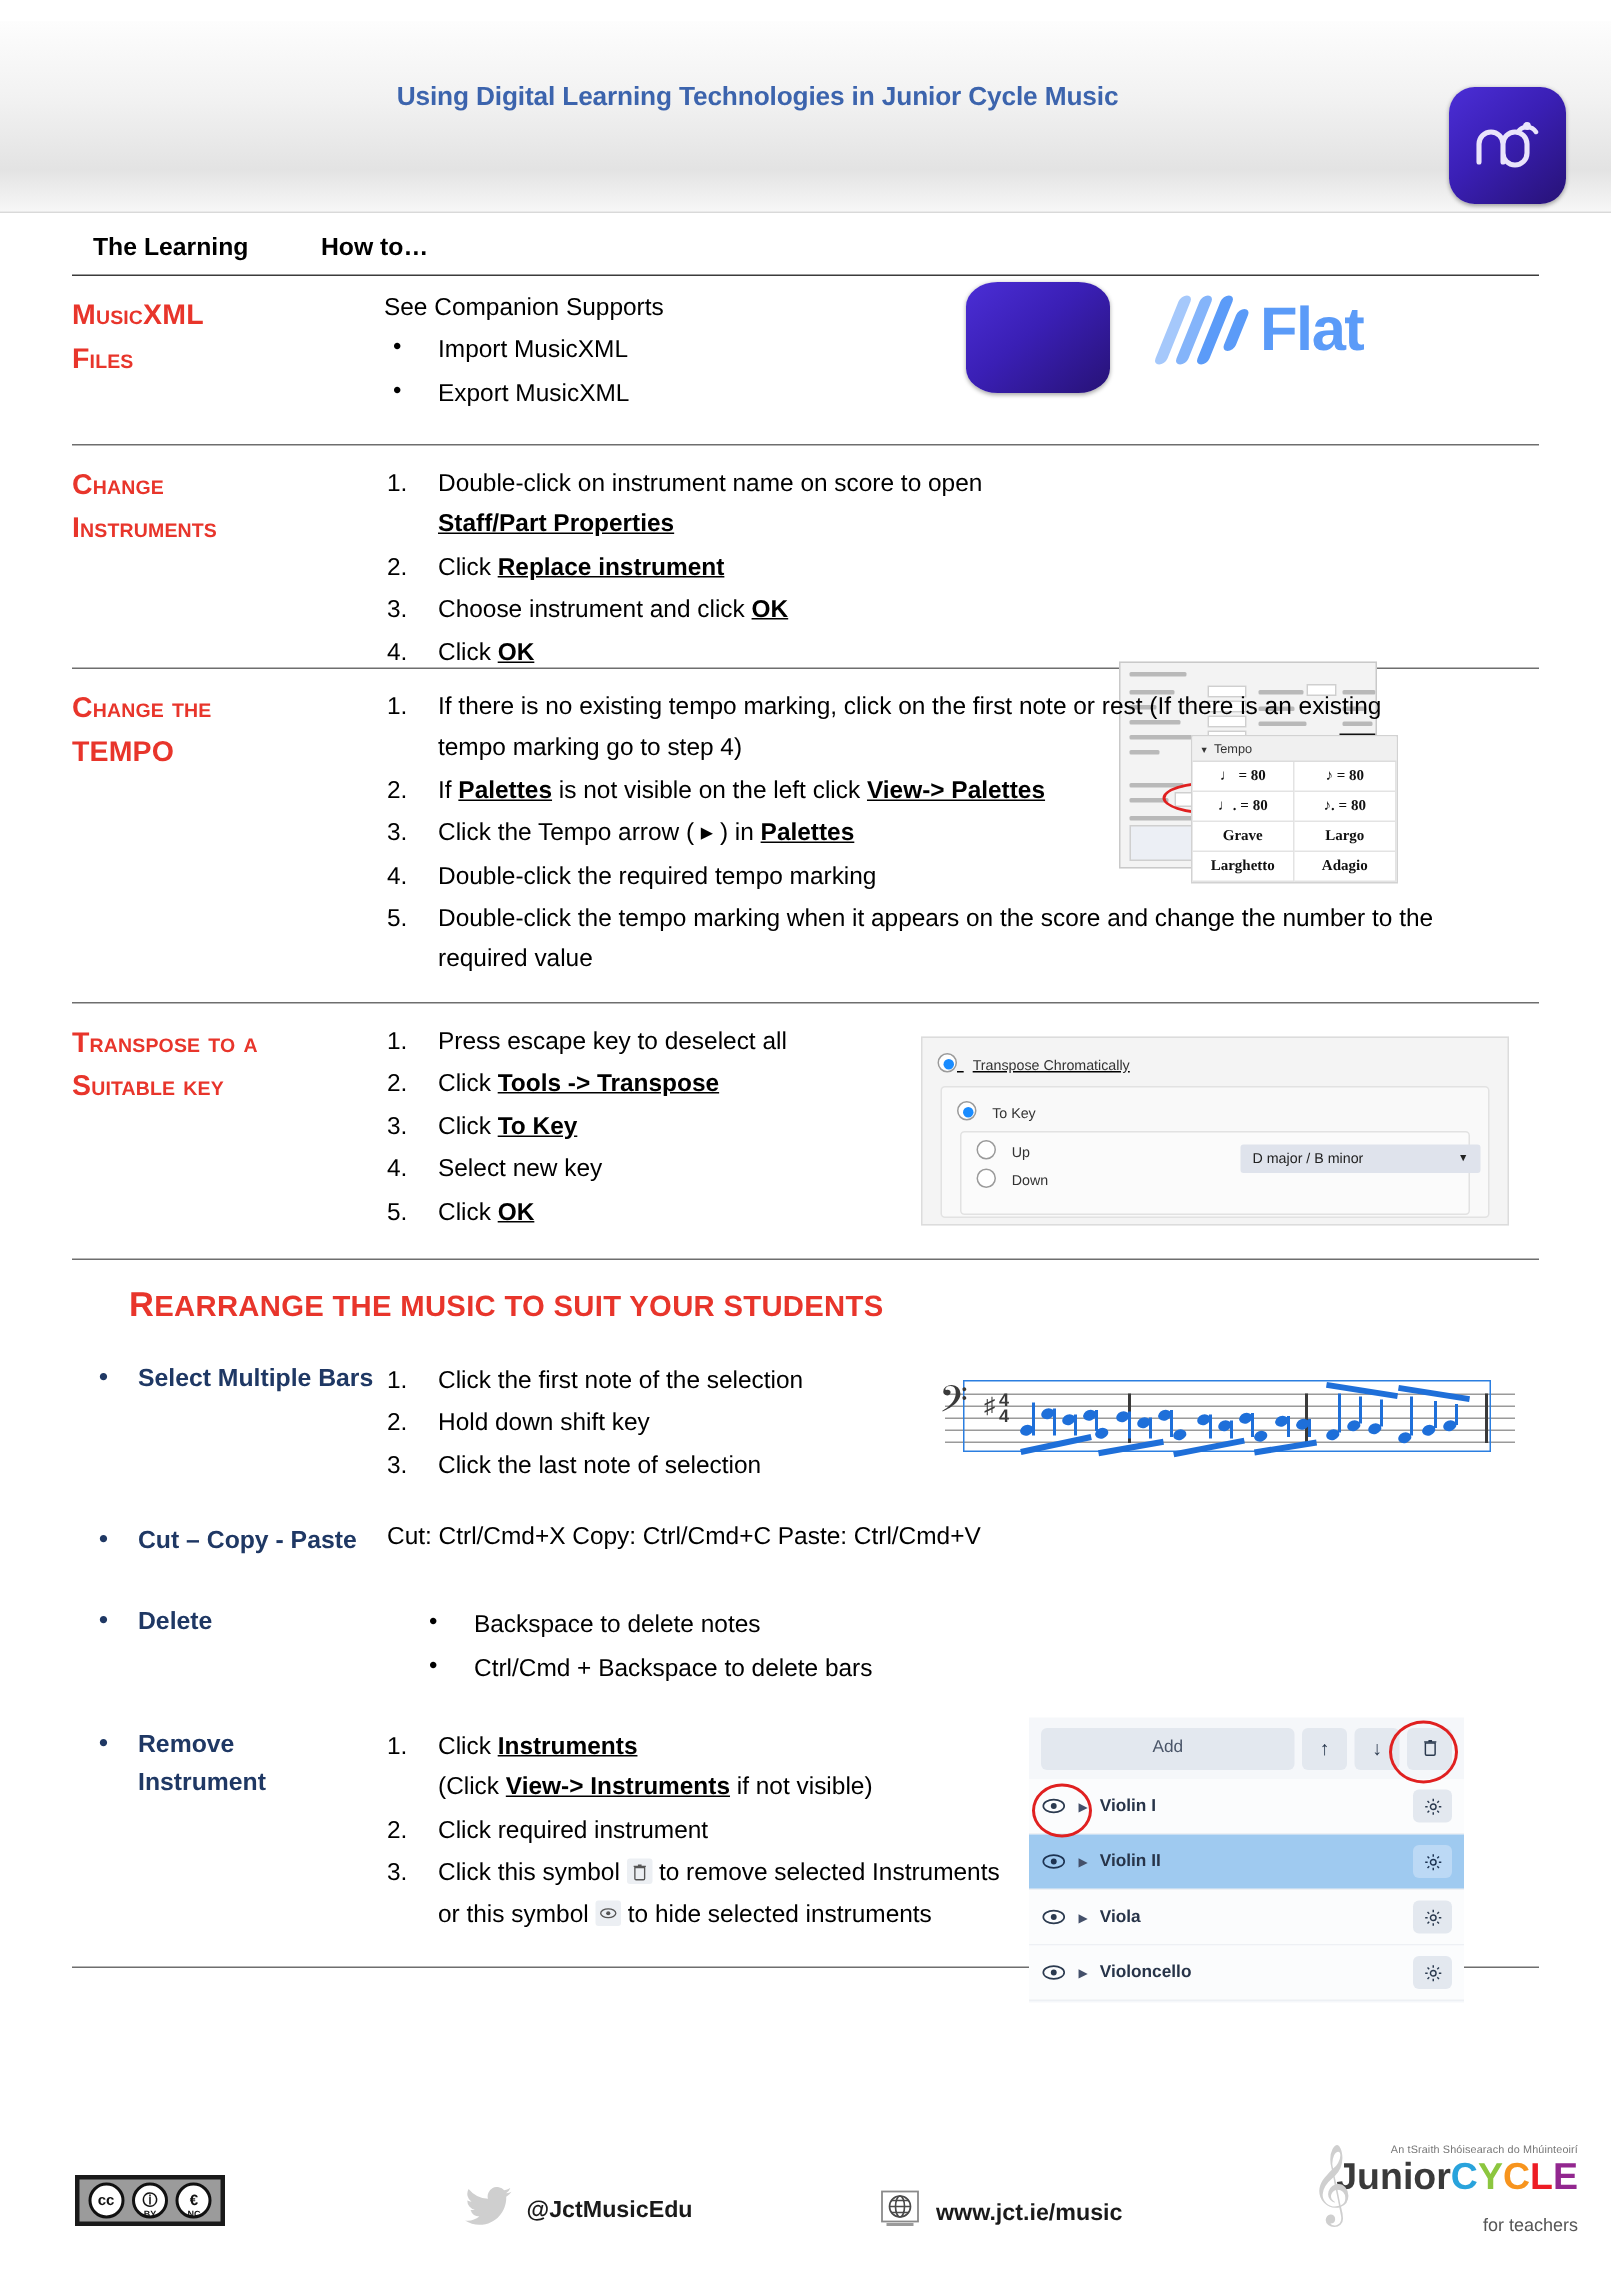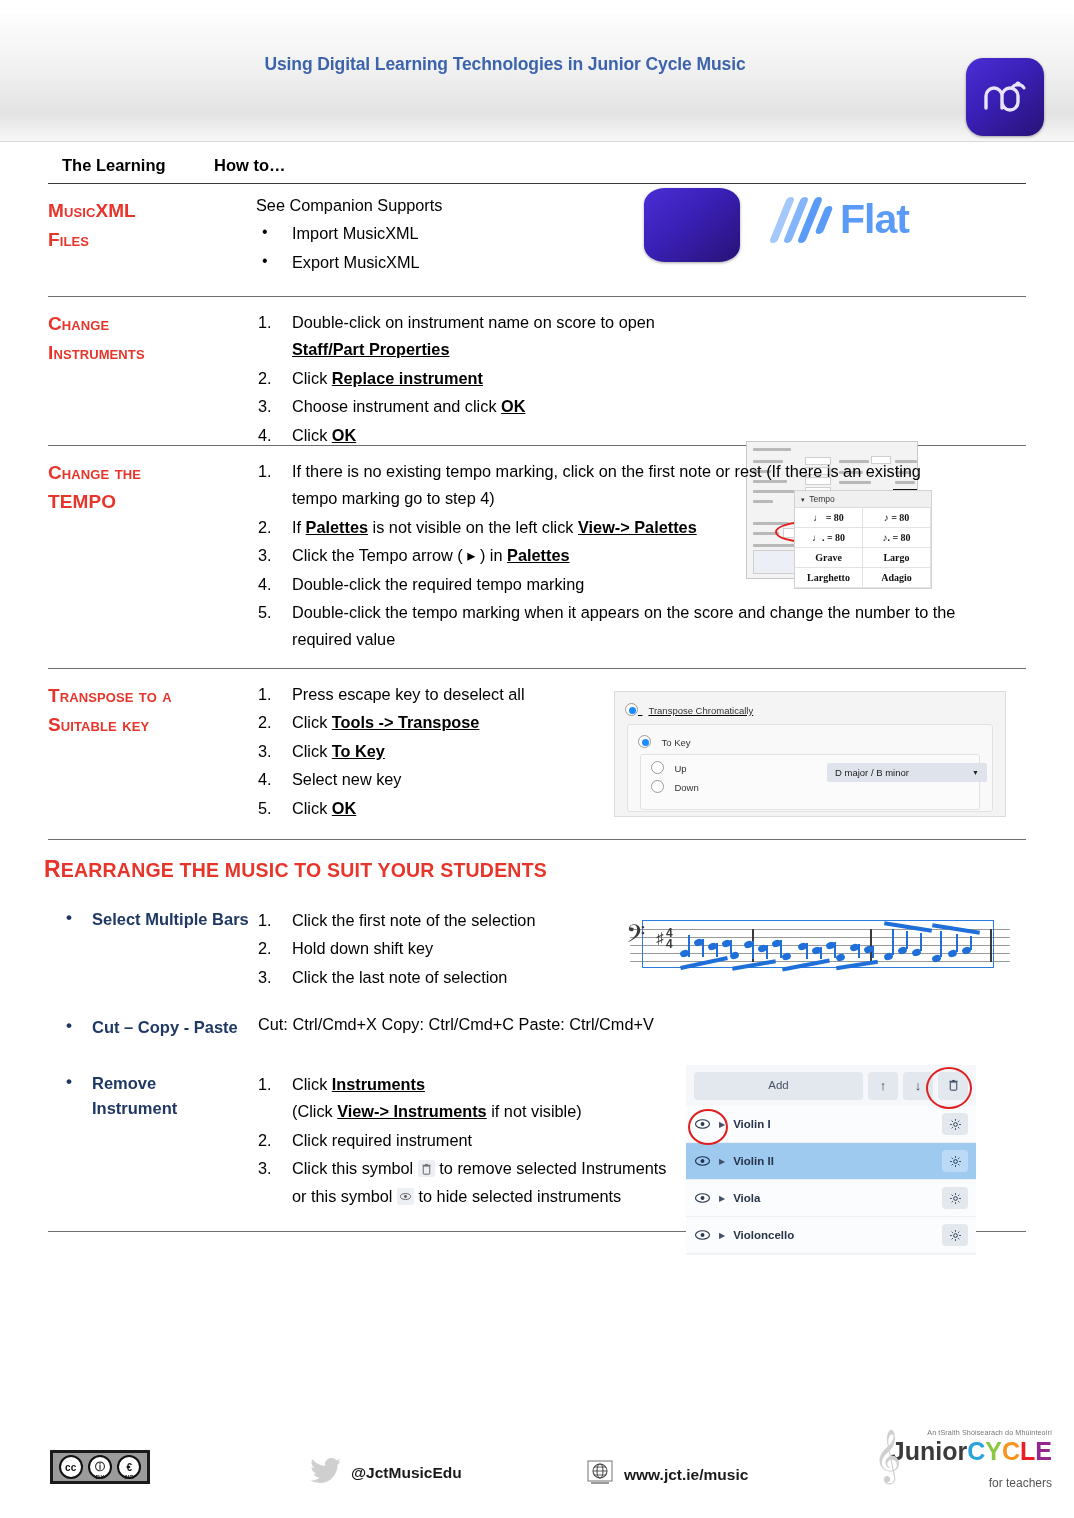--- a/index.html
+++ b/index.html
@@ -188,21 +188,21 @@
     width:26px; height:22px; background:#e3e8ef; border-radius:4px;
     display:flex; align-items:center; justify-content:center;
   }
   .instp .irow.sel .gear { background:#bcd9f5; }
   .eye svg, .gear svg { display:block; }
   .caret { font-size:8px; color:#44506a; }
 
   
   .secthead {
     color:#e8352b; font-weight:bold; font-size:19.5px;
-    padding: 16px 48px 6px 44px; letter-spacing:.2px;
+    padding: 16px 48px 6px 86px; letter-spacing:.2px;
   }
   .blist { padding: 4px 48px 0 48px; }
   .brow { display:flex; position:relative; }
   .brow .bl {
     width:208px; flex:0 0 208px; color:#1f3864; font-weight:bold; font-size:16.5px;
     position:relative; padding-left:44px; line-height:1.5;
   }
   .brow .bl:before {
     content:"\2022"; position:absolute; left:18px; top:-2px; font-size:17px; color:#1f3864;
   }
@@ -493,20 +493,29 @@
             <div class="stemv" style="left:340px; top:19px; height:14px;"></div>
         </div>
       </div>
     </div>
 
     <div class="brow" style="min-height:48px; margin-top:8px;">
       <div class="bl">Cut – Copy - Paste</div>
       <div class="br" style="font-size:16.3px; padding-left:2px;">Cut: Ctrl/Cmd+X   Copy: Ctrl/Cmd+C  Paste: Ctrl/Cmd+V</div>
     </div>
 
+    <div class="brow" style="min-height:74px; margin-top:6px;">
+      <div class="bl">Delete</div>
+      <div class="br">
+        <ul class="bul" style="padding-left:24px">
+          <li>Backspace to delete notes</li>
+          <li>Ctrl/Cmd + Backspace to delete bars</li>
+        </ul>
+      </div>
+    </div>
 
     <div class="brow" style="min-height:150px; margin-top:8px;">
       <div class="bl">Remove<br>Instrument</div>
       <div class="br">
         <ol class="steps" style="width:420px">
           <li>
             <span>Click </span><b>Instruments</b><br>
             <span>(Click </span><b>View-&gt; Instruments</b><span> if not visible)</span>
           </li>
           <li>Click required instrument</li>

